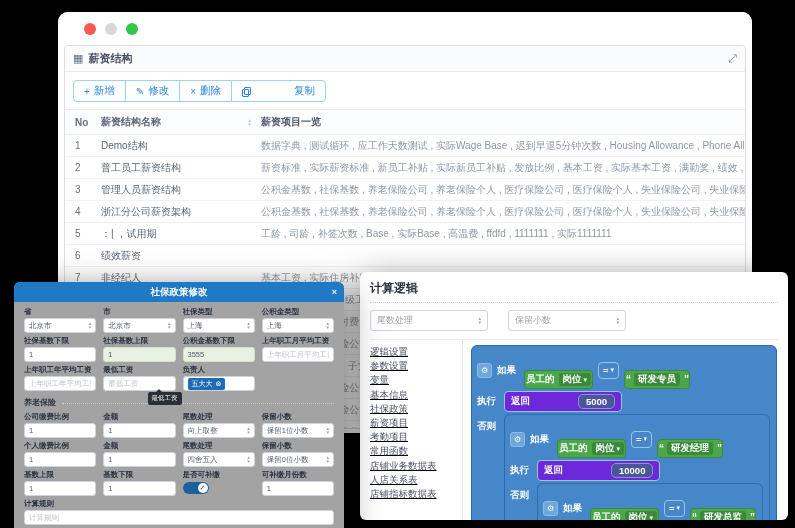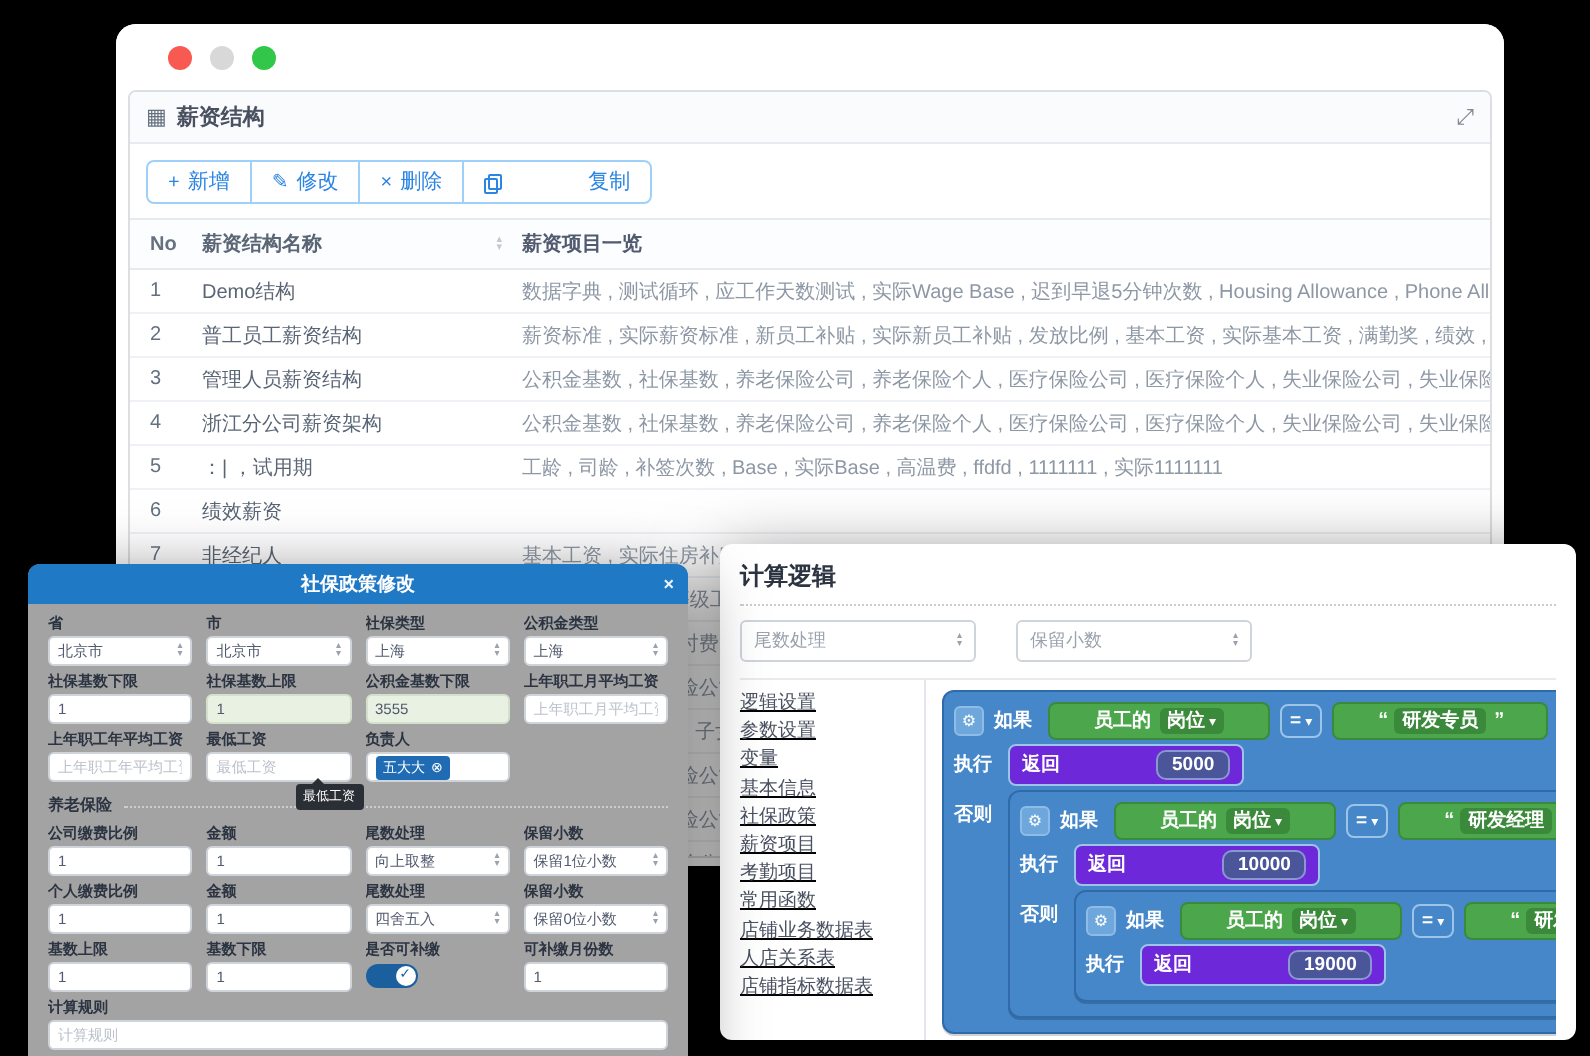--- a/index.html
+++ b/index.html
@@ -82,22 +82,22 @@
   .canvas{flex:1;position:relative;overflow:hidden;}
 
   
   .bwrap{position:absolute;left:8px;top:5px;}
   .blk{background:#4587c8;border:1px solid #2f6bab;border-radius:6px;padding:3px 6px 5px 5px;display:inline-block;
     color:#fff;font-size:9.5px;font-weight:bold;box-shadow:0 1px 0 rgba(0,0,0,.18);}
   .brow{display:flex;align-items:center;gap:5px;margin:2px 0;}
   .blabel{min-width:22px;}
   .gear{width:13px;height:13px;background:#6ea7dc;border:1px solid #8fbce6;border-radius:3px;display:flex;
     align-items:center;justify-content:center;font-size:8px;color:#fff;flex:none;}
-  .g{background:#4ca64c;border:1px solid #3b8a3b;border-radius:4px;padding:2px 22px;display:flex;gap:4px;
-    align-items:center;white-space:nowrap;}
+  .g{background:#4ca64c;border:1px solid #3b8a3b;border-radius:4px;padding:2px 1px;display:flex;gap:4px;
+    align-items:center;white-space:nowrap;margin-top:19px;}
   .gd{background:#3b8a3b;border-radius:3px;padding:0 4px;display:flex;align-items:center;gap:2px;}
   .eq{background:#4587c8;border:1px solid #9cc3e8;border-radius:4px;padding:2px 4px;display:flex;align-items:center;gap:2px;}
   .ret{background:#6d28d9;border:1px solid #9cc3e8;border-radius:4px;padding:2px 6px;display:flex;align-items:center;gap:6px;}
   .num{background:#4a5699;border:1.5px solid #8b97d0;border-radius:5px;padding:0 7px;line-height:13px;margin-left:42px;}
   .caret{font-size:7px;}
   .q{font-size:10px;letter-spacing:-1px;}
 </style>
 </head>
 <body>
 

